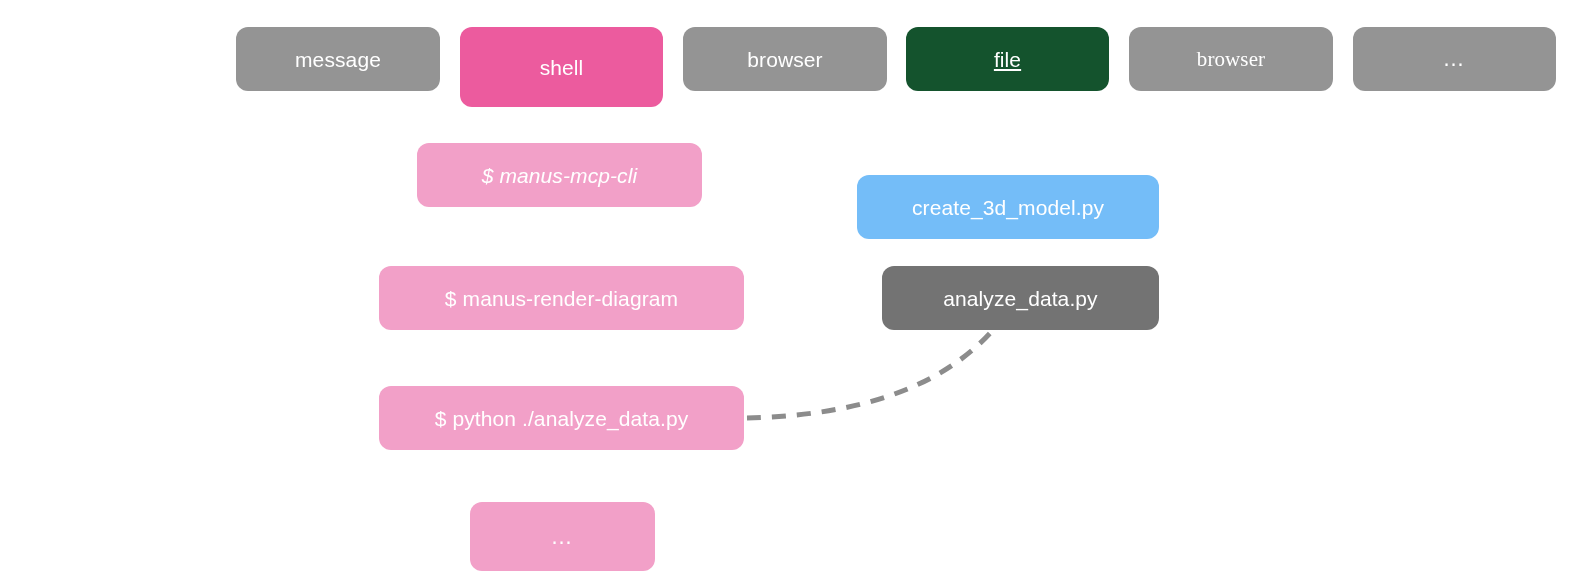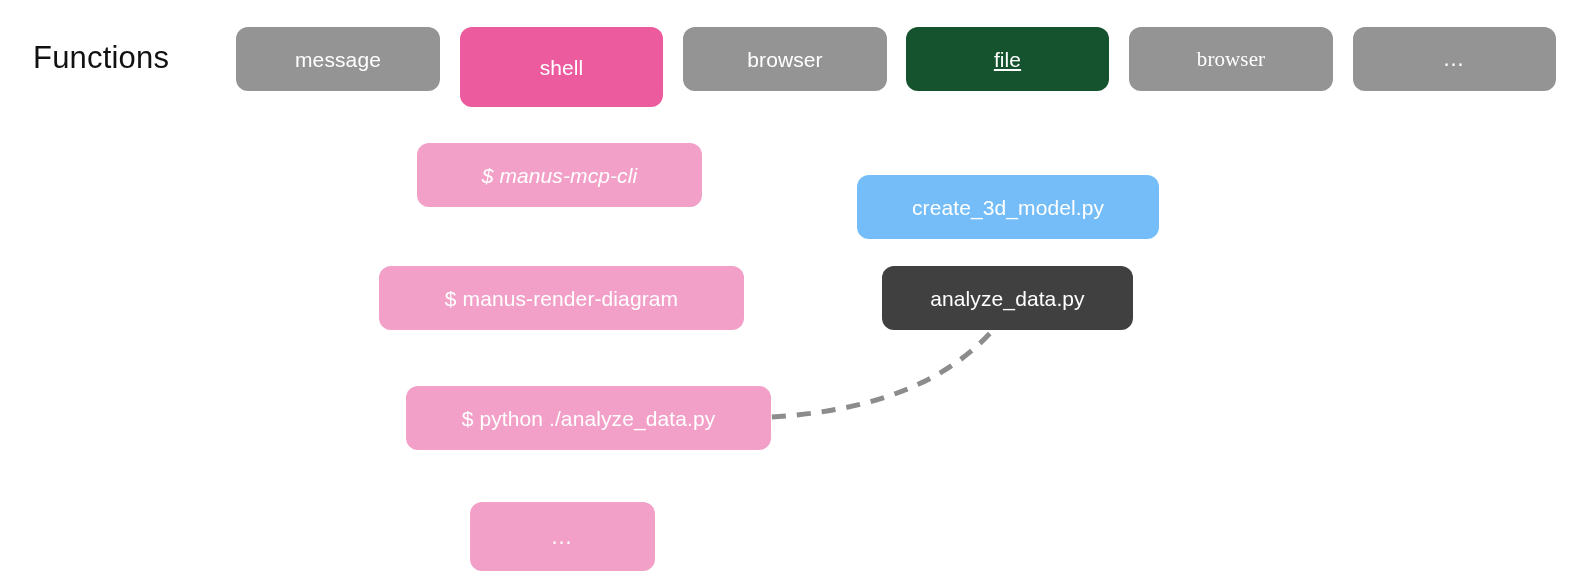--- a/index.html
+++ b/index.html
@@ -56,21 +56,20 @@
     height: 584px;
     overflow: visible;
     pointer-events: none;
   }
 </style>
 </head>
 <body>
 
 <div id="canvas">
 
-  <div class="label-functions">Functions</div>
 
   <svg class="edges" viewBox="0 0 1569 584" xmlns="http://www.w3.org/2000/svg">
     <path id="edge-0" fill="none" stroke="#8c8c8c" stroke-width="5" stroke-linecap="butt" stroke-dasharray="14 11" d="M 747 418 C 830 416 930 400 992 331"></path>
   </svg>
 
   <div id="tabs-layer">
       <div class="node" style="left: 236px; top: 27px; width: 204px; height: 64px; background: rgb(148, 148, 148);">
         <span>message</span>
       </div>
       <div class="node" style="left: 460px; top: 27px; width: 203px; height: 80px; background: rgb(236, 91, 158);">
@@ -89,29 +88,29 @@
         <span>…</span>
       </div>
     </div>
   <div id="shell-layer">
       <div class="node" style="left: 417px; top: 143px; width: 285px; height: 64px; background: rgb(242, 160, 200); font-style: italic;">
         <span>$ manus-mcp-cli</span>
       </div>
       <div class="node" style="left: 379px; top: 266px; width: 365px; height: 64px; background: rgb(242, 160, 200);">
         <span>$ manus-render-diagram</span>
       </div>
-      <div class="node" style="left: 379px; top: 386px; width: 365px; height: 64px; background: rgb(242, 160, 200); margin-left: 27px;">
+      <div class="node" style="left: 379px; top: 386px; width: 365px; height: 64px; background: rgb(242, 160, 200);">
         <span>$ python ./analyze_data.py</span>
       </div>
       <div class="node ellipsis" style="left: 470px; top: 502px; width: 185px; height: 69px; background: rgb(242, 160, 200);">
         <span>…</span>
       </div>
     </div>
   <div id="file-layer">
       <div class="node" style="left: 857px; top: 143px; width: 302px; height: 64px; background: rgb(116, 189, 248); margin-top: 32px;">
         <span>create_3d_model.py</span>
       </div>
-      <div class="node" style="left: 882px; top: 266px; width: 251px; height: 64px; background: #404040;">
+      <div class="node" style="left: 882px; top: 266px; width: 277px; height: 64px; background: #737373;">
         <span>analyze_data.py</span>
       </div>
     </div>
 
 </div>
 
 </body></html>

